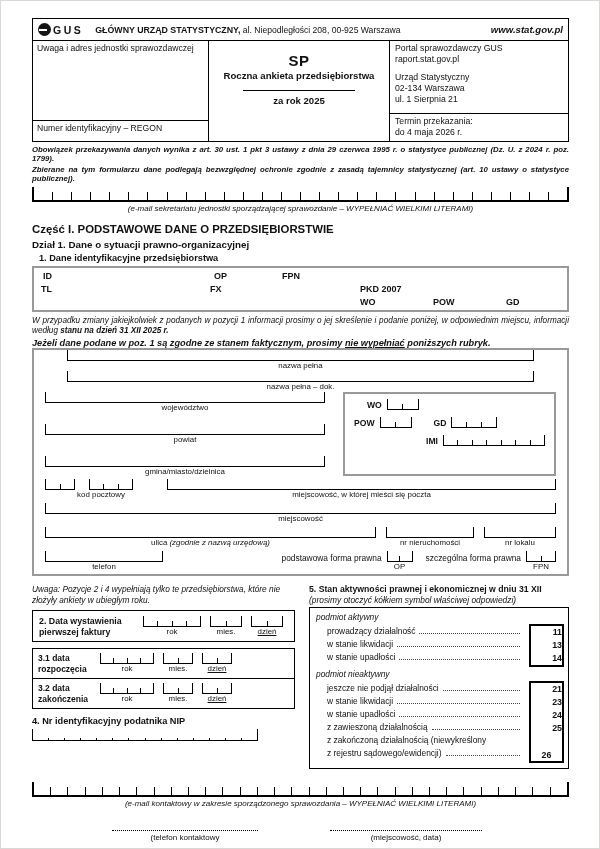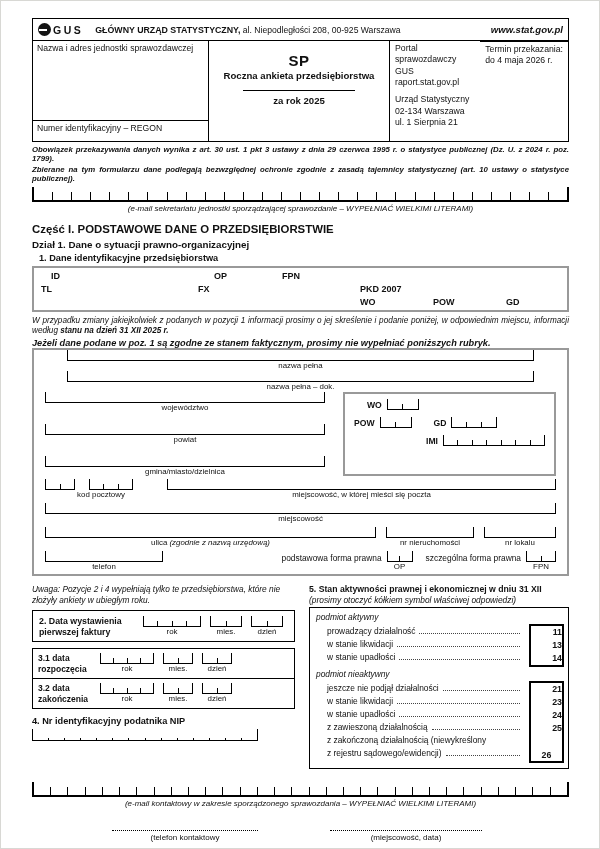--- a/index.html
+++ b/index.html
@@ -19,21 +19,21 @@
   .hdr-web{margin-left:auto;font-weight:bold;font-style:italic;font-size:9.6px;}
   .hdr-grid{display:flex;height:100px;}
   .col1{width:175px;border-right:1.6px solid #000;display:flex;flex-direction:column;}
   .cell-reporter{flex:1;padding:2px 4px;font-size:8.6px;line-height:1.25;}
   .cell-regon{border-top:1.6px solid #000;height:16px;padding:2px 4px;font-size:8.6px;}
   .col2{flex:1;text-align:center;}
   .sp-code{font-size:15px;font-weight:bold;margin-top:11px;letter-spacing:.5px;}
   .f-title{font-size:9.6px;font-weight:bold;margin-top:1px;}
   .f-line{width:112px;border-top:1.6px solid #000;margin:9px auto 0;}
   .f-year{font-size:9.6px;font-weight:bold;margin-top:4px;}
-  .col3{width:178px;border-left:1.6px solid #000;display:flex;flex-direction:row;font-size:8.7px;line-height:1.3;}
+  .col3{width:178px;border-left:1.6px solid #000;display:flex;flex-direction:column;font-size:8.7px;line-height:1.3;}
   .cell-portal{flex:1;padding:2px 5px;}
   .gap6{height:6px;}
   .cell-deadline{border-top:1.6px solid #000;padding:2px 5px;height:23px;}
 
   
   .legal{margin-top:3px;font-size:7.8px;font-weight:bold;font-style:italic;text-align:justify;line-height:1.2;}
   .legal p{margin:0 0 1px;}
 
   
   .comb{display:flex;align-items:flex-end;border-left:1.6px solid #000;border-right:1.6px solid #000;border-bottom:1.6px solid #000;height:10px;}
@@ -51,21 +51,21 @@
   .h-part{margin-top:10px;font-size:11.4px;font-weight:bold;}
   .h-dzial{margin-top:4px;font-size:9.8px;font-weight:bold;}
   .h-item1{margin-top:3px;margin-left:7px;font-size:9.2px;font-weight:bold;}
 
   
   .idbox{margin-top:3px;border:2.6px solid #999;height:42px;position:relative;font-size:9px;font-weight:bold;}
   .idbox span{position:absolute;white-space:nowrap;}
 
   .note-change{margin-top:4px;font-size:8.2px;font-style:italic;text-align:justify;line-height:1.2;}
   .note-nofill{margin-top:2px;font-size:9.2px;font-weight:bold;font-style:italic;}
-  .u{text-align:center;}
+  .u{text-decoration:underline;text-align:center;}
 
   
   .bigbox{margin-top:0;border:2.6px solid #999;padding:0 11px 3px;}
   .f-wide{margin:0 22px;}
   .rowC{display:flex;margin-top:1px;}
   .cleft{width:280px;height:84px;display:flex;flex-direction:column;justify-content:space-between;}
   .terbox{margin-left:18px;flex:1;border:2.6px solid #999;padding:5px 9px 4px;font-size:8.6px;font-weight:bold;}
   .trow{display:flex;align-items:flex-end;margin-bottom:7px;}
   .trow:last-child{margin-bottom:0;}
   .tlabel{margin-right:5px;margin-bottom:0;line-height:10px;}
@@ -82,21 +82,21 @@
 
   
   .twocol{display:flex;margin-top:8px;}
   .lcol{width:263px;}
   .rcol{flex:1;margin-left:14px;}
   .note24{font-size:8.3px;font-style:italic;line-height:1.25;margin:0;}
   .box2{border:1.4px solid #000;margin-top:5px;padding:5px 6px 3px;display:flex;}
   .b2label{width:102px;font-size:8.8px;font-weight:bold;white-space:pre-line;line-height:1.25;}
   .dategrp{display:flex;align-items:flex-start;margin-left:2px;}
   .dg{margin-right:9px;}
-  .dg:last-child{margin-right:0;}
+  .dg:last-child{margin-right:0;text-decoration:underline;}
   .box3{border:1.4px solid #000;margin-top:6px;display:flex;}
   .b3left{width:63px;border-right:1.4px solid #000;padding:3px 4px;font-size:8.2px;line-height:1.2;}
   .b3title{font-weight:bold;white-space:pre-line;}
   .b3note{font-style:italic;white-space:pre-line;margin-top:1px;}
   .b3right{flex:1;display:flex;flex-direction:column;}
   .b3row{flex:1;display:flex;align-items:center;padding:4px 5px;}
   .b3row + .b3row{border-top:1.4px solid #000;}
   .b3sub{width:60px;font-size:8.5px;font-weight:bold;white-space:pre-line;line-height:1.25;}
   .item4{margin-top:7px;}
   .i4label{font-size:9.2px;font-weight:bold;}
@@ -135,21 +135,21 @@
     <div class="hdr-top">
       <span class="gus-logo">
         <span class="gus-ball"></span>
         <span class="gus-txt">GUS</span>
       </span>
       <span class="hdr-org"><b>GŁÓWNY URZĄD STATYSTYCZNY,</b><span> al. Niepodległości 208, 00-925 Warszawa</span></span>
       <span class="hdr-web">www.stat.gov.pl</span>
     </div>
     <div class="hdr-grid">
       <div class="col1">
-        <div class="cell-reporter">Nazwa i adres jednostki sprawozdawczej</div>
+        <div class="cell-reporter">Uwaga i adres jednostki sprawozdawczej</div>
         <div class="cell-regon">Numer identyfikacyjny – REGON</div>
       </div>
       <div class="col2">
         <div class="sp-code">SP</div>
         <div class="f-title">Roczna ankieta przedsiębiorstwa</div>
         <div class="f-line"></div>
         <div class="f-year">za rok 2025</div>
       </div>
       <div class="col3">
         <div class="cell-portal">
@@ -203,25 +203,25 @@
         <i></i>
         <i></i>
       </div>
   <div class="caption">(e-mail sekretariatu jednostki sporządzającej sprawozdanie – WYPEŁNIAĆ WIELKIMI LITERAMI)</div>
 
   <div class="h-part">Część I.  PODSTAWOWE DANE O PRZEDSIĘBIORSTWIE</div>
   <div class="h-dzial">Dział 1. Dane o sytuacji prawno-organizacyjnej</div>
   <div class="h-item1">1. Dane identyfikacyjne przedsiębiorstwa</div>
 
   <div class="idbox">
-    <span style="left:17px;top:3px">ID</span>
+    <span style="left:9px;top:3px">ID</span>
     <span style="left:180px;top:3px">OP</span>
     <span style="left:248px;top:3px">FPN</span>
     <span style="left:7px;top:16px">TL</span>
-    <span style="left:164px;top:16px">FX</span>
+    <span style="left:176px;top:16px">FX</span>
     <span style="left:326px;top:16px">PKD 2007</span>
     <span style="left:326px;top:29px">WO</span>
     <span style="left:399px;top:29px">POW</span>
     <span style="left:472px;top:29px">GD</span>
   </div>
 
   <div class="note-change"><span>W przypadku zmiany jakiejkolwiek z podanych w pozycji 1 informacji prosimy o jej skreślenie i podanie poniżej, w odpowiednim miejscu, informacji według </span><b>stanu na dzień 31 XII 2025 r.</b></div>
   <div class="note-nofill"><span>Jeżeli dane podane w poz. 1 są zgodne ze stanem faktycznym, prosimy </span><span class="u">nie wypełniać</span><span> poniższych rubryk.</span></div>
 
   <div class="bigbox">

